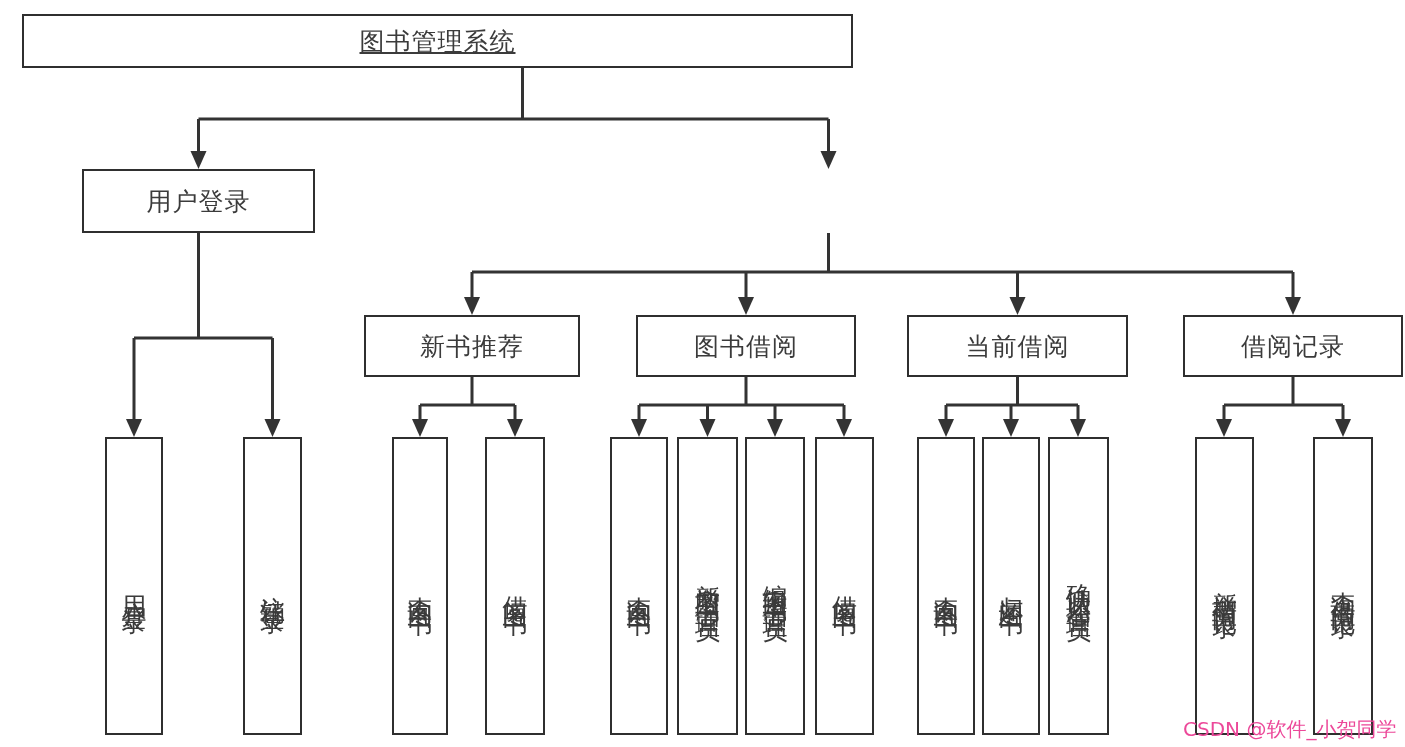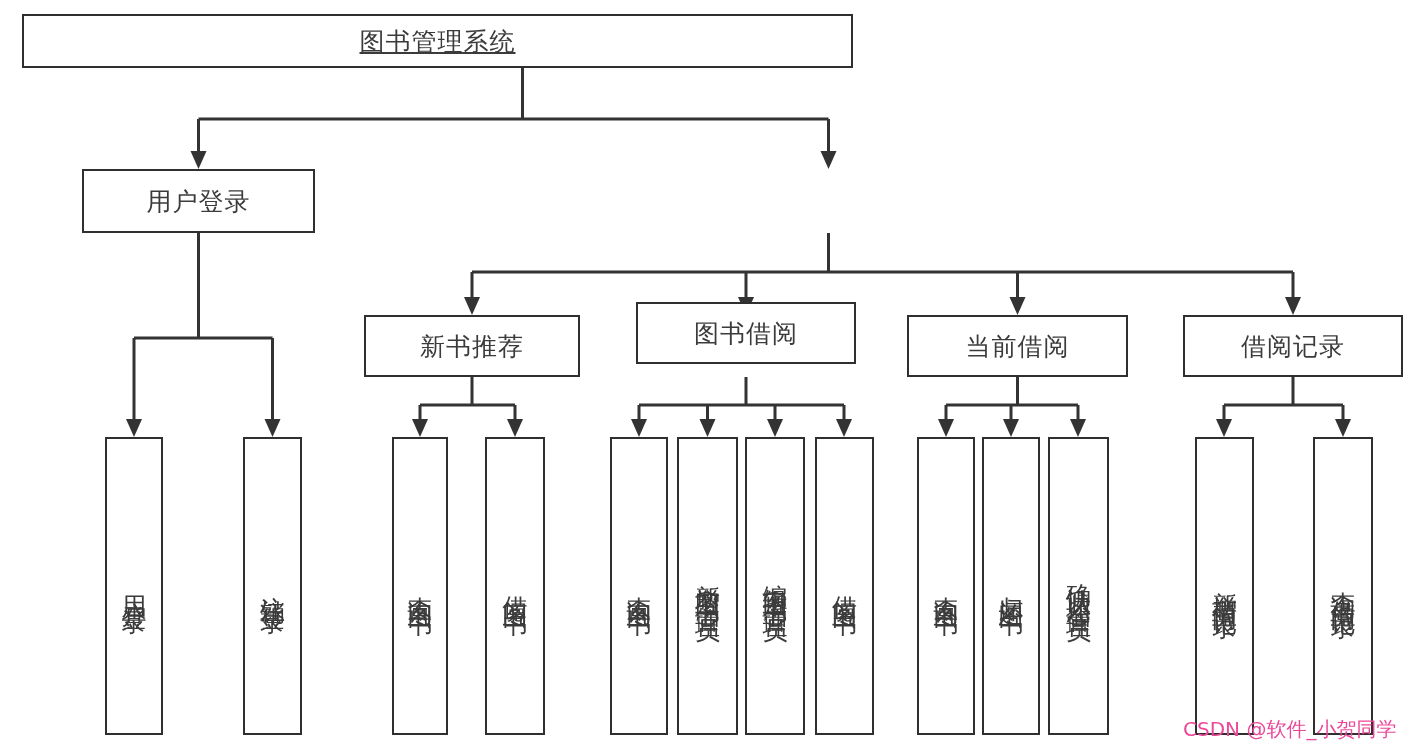--- a/index.html
+++ b/index.html
@@ -97,21 +97,21 @@
       <polygon points="1216,419 1232,419 1224,437"></polygon>
       <polygon points="1335,419 1351,419 1343,437"></polygon>
     </g>
   </svg>
 
   <div class="box hbox" style="left:22px; top:14px; width:831px; height:54px;text-decoration:underline;">图书管理系统</div>
 
   <div class="box hbox" style="left:82px; top:169px; width:233px; height:64px;">用户登录</div>
 
   <div class="box hbox" style="left:364px; top:315px; width:216px; height:62px;">新书推荐</div>
-  <div class="box hbox" style="left:636px; top:302px; width:220px; height:62px;">图书借阅</div>
+  <div class="box hbox" style="left:636px; top:315px; width:220px; height:62px;">图书借阅</div>
   <div class="box hbox" style="left:907px; top:315px; width:221px; height:62px;">当前借阅</div>
   <div class="box hbox" style="left:1183px; top:315px; width:220px; height:62px;">借阅记录</div>
 
   <div class="box vbox" style="left:105px; top:437px; width:58px; height:298px;">用户登录</div>
   <div class="box vbox" style="left:243px; top:437px; width:59px; height:298px;">注销登录</div>
 
   <div class="box vbox" style="left:392px; top:437px; width:56px; height:298px;">查询图书</div>
   <div class="box vbox" style="left:485px; top:437px; width:60px; height:298px;">借阅图书</div>
 
   <div class="box vbox" style="left:610px; top:437px; width:58px; height:298px;">查询图书</div>

